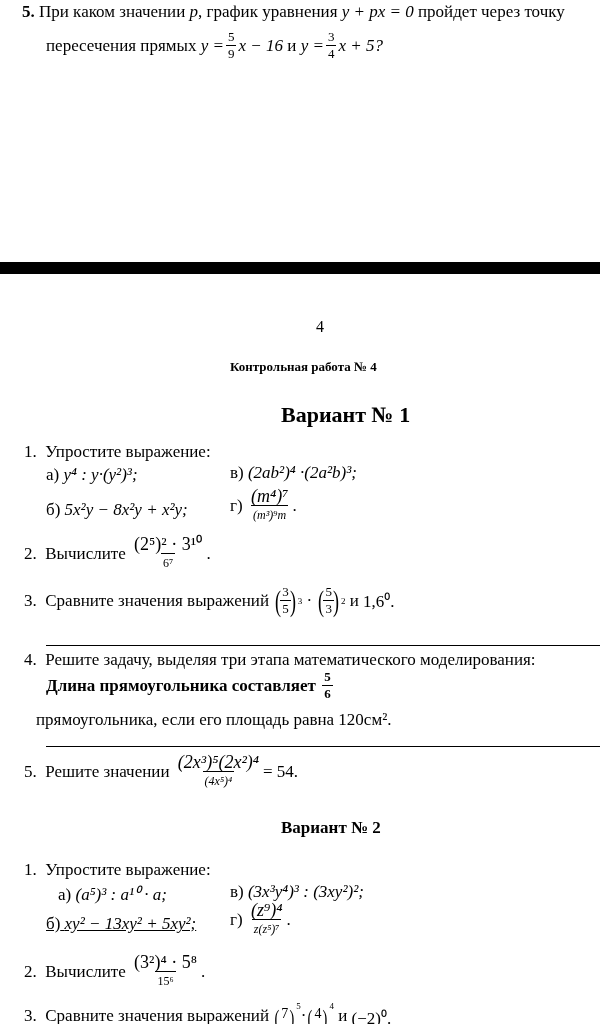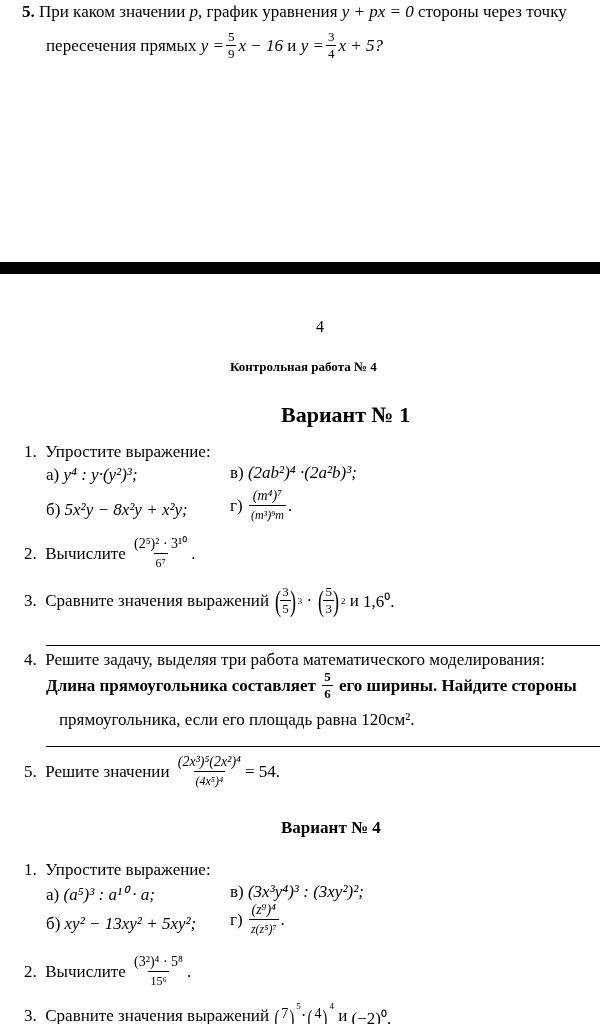--- a/index.html
+++ b/index.html
@@ -2,37 +2,37 @@
 <html><head>
 <meta charset="utf-8">
 <style>
   * { margin:0; padding:0; box-sizing:border-box; }
   html, body { width:600px; height:1024px; overflow:hidden; background:#fff; }
   body { font-family:"Liberation Serif", serif; color:#000; position:relative; font-size:17px; }
   .abs { position:absolute; white-space:nowrap; }
   i { font-style:italic; }
   sup { font-size:9px; vertical-align:7px; line-height:0; }
   .frac { display:inline-flex; flex-direction:column; align-items:center; vertical-align:middle; margin:0 2px; }
-  .frac .num { font-size:14px; padding:0 2px 1px; line-height:16px; }
+  .frac .num { font-size:18px; padding:0 2px 1px; line-height:16px; }
   .frac .den { font-size:12px; padding:1px 2px 0; line-height:16px; border-top:1px solid #000; }
   .frac.small .num, .frac.small .den { font-size:13px; line-height:14px; }
   .bar { position:absolute; left:0; top:262px; width:600px; height:12px; background:#000; }
   .hr { position:absolute; left:46px; width:554px; height:1px; background:#000; }
   .bold { font-weight:bold; }
   .paren { display:inline-flex; align-items:center; font-size:30px; line-height:1; vertical-align:middle; transform:scaleX(0.6); }
 </style>
 </head>
 <body>
 
 <div class="abs" style="left:22px; top:2px;">
   <span class="bold">5.</span>
   <span>При каком значении</span>
   <i>p</i><span>, график уравнения</span>
   <i>y + px = 0</i>
-  <span>стороны через точку</span>
+  <span>пройдет через точку</span>
 </div>
 <div class="abs" style="left:46px; top:30px; display:flex; align-items:center;">
   <span>пересечения прямых</span>&nbsp;
   <i>y =</i>
   <span class="frac small">
       <span class="num">5</span>
       <span class="den">9</span>
     </span>
   <i>x − 16</i>&nbsp;
   <span>и</span>&nbsp;
@@ -88,55 +88,54 @@
   <span class="paren">(</span><span class="frac small" style="margin:0 -3px;">
       <span class="num">5</span>
       <span class="den">3</span>
     </span><span class="paren">)</span><sup style="vertical-align:14px">2</sup>
   &nbsp;<span>и</span>&nbsp;<span>1,6⁰.</span>
 </div>
 
 <div class="hr" style="top:645px;"></div>
 
 <div class="abs" style="left:24px; top:650px;">
-  <span>4.</span>&nbsp;&nbsp;<span>Решите задачу, выделяя три работа математического моделирования:</span>
+  <span>4.</span>&nbsp;&nbsp;<span>Решите задачу, выделяя три этапа математического моделирования:</span>
 </div>
 <div class="abs" style="left:46px; top:670px; display:flex; align-items:center;font-weight:bold;">
   <span>Длина прямоугольника составляет</span>&nbsp;
   <span class="frac small">
       <span class="num">5</span>
       <span class="den">6</span>
     </span>&nbsp;
-  <span>его ширины. Найдите стороны</span>
 </div>
-<div class="abs" style="left:59px; top:710px;">прямоугольника, если его площадь равна 120см².</div>
+<div class="abs" style="left:36px; top:710px;">прямоугольника, если его площадь равна 120см².</div>
 
 <div class="hr" style="top:746px;"></div>
 
 <div class="abs" style="left:24px; top:754px; display:flex; align-items:center;">
   <span>5.</span>&nbsp;&nbsp;<span>Решите значении</span>&nbsp;
   <span class="frac">
       <i class="num">(2x³)⁵(2x²)⁴</i>
       <i class="den">(4x⁵)⁴</i>
     </span>
   <span>= 54.</span>
 </div>
 
-<div class="abs bold" style="left:281px; top:818px; font-size:17px;">Вариант № 4</div>
+<div class="abs bold" style="left:281px; top:818px; font-size:17px;">Вариант № 2</div>
 
 <div class="abs" style="left:24px; top:860px;">
   <span>1.</span>&nbsp;&nbsp;<span>Упростите выражение:</span>
 </div>
-<div class="abs" style="left:46px; top:882px;text-align:right;">
+<div class="abs" style="left:58px; top:882px;text-align:right;">
   <span>а)</span> <i>(a⁵)³ : a¹⁰ · a;</i>
 </div>
 <div class="abs" style="left:230px; top:882px;">
   <span>в)</span> <i>(3x³y⁴)³ : (3xy²)²;</i>
 </div>
-<div class="abs" style="left:46px; top:914px;">
+<div class="abs" style="left:46px; top:914px;text-decoration:underline;">
   <span>б)</span> <i>xy² − 13xy² + 5xy²;</i>
 </div>
 <div class="abs" style="left:230px; top:902px; display:flex; align-items:center;">
   <span>г)</span>&nbsp;
   <span class="frac">
       <i class="num">(z⁹)⁴</i>
       <i class="den">z(z⁵)⁷</i>
     </span>.
 </div>
 

